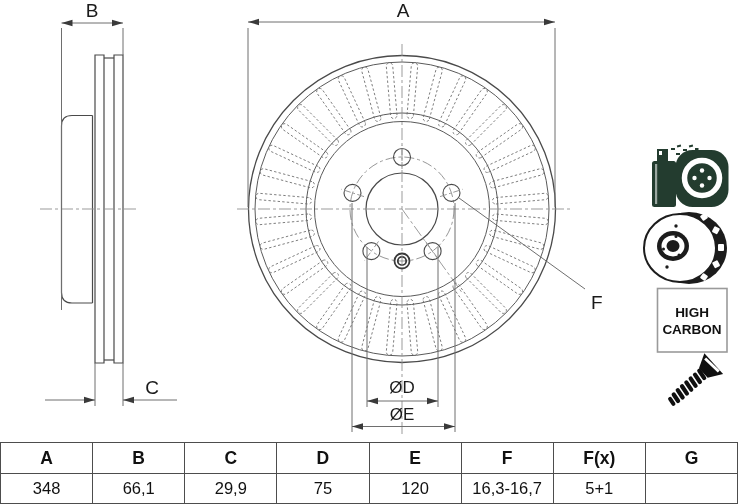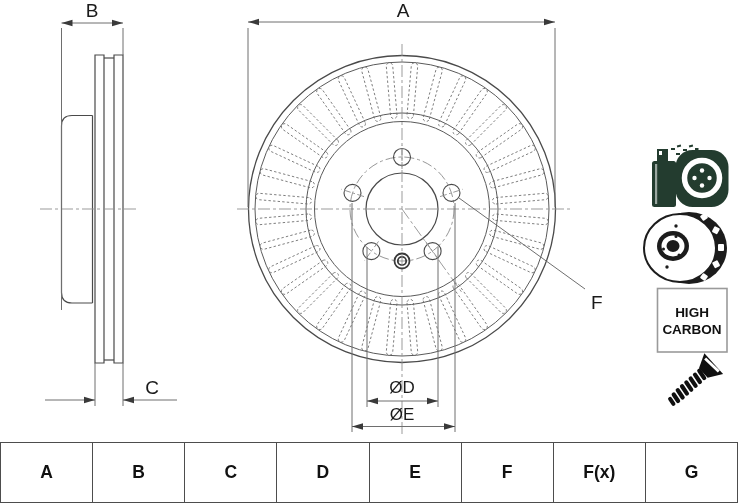--- a/index.html
+++ b/index.html
@@ -241,16 +241,26 @@
         <tr class="hdr">
     <td>A</td>
     <td>B</td>
     <td>C</td>
     <td>D</td>
     <td>E</td>
     <td>F</td>
     <td>F(x)</td>
     <td>G</td>
   </tr>
+  <tr class="val">
+    <td>348</td>
+    <td>66,1</td>
+    <td>29,9</td>
+    <td>75</td>
+    <td>120</td>
+    <td>16,3-16,7</td>
+    <td>5+1</td>
+    <td></td>
+  </tr>
 </tbody>
     </table>
 
 </div>
 
 </body></html>

